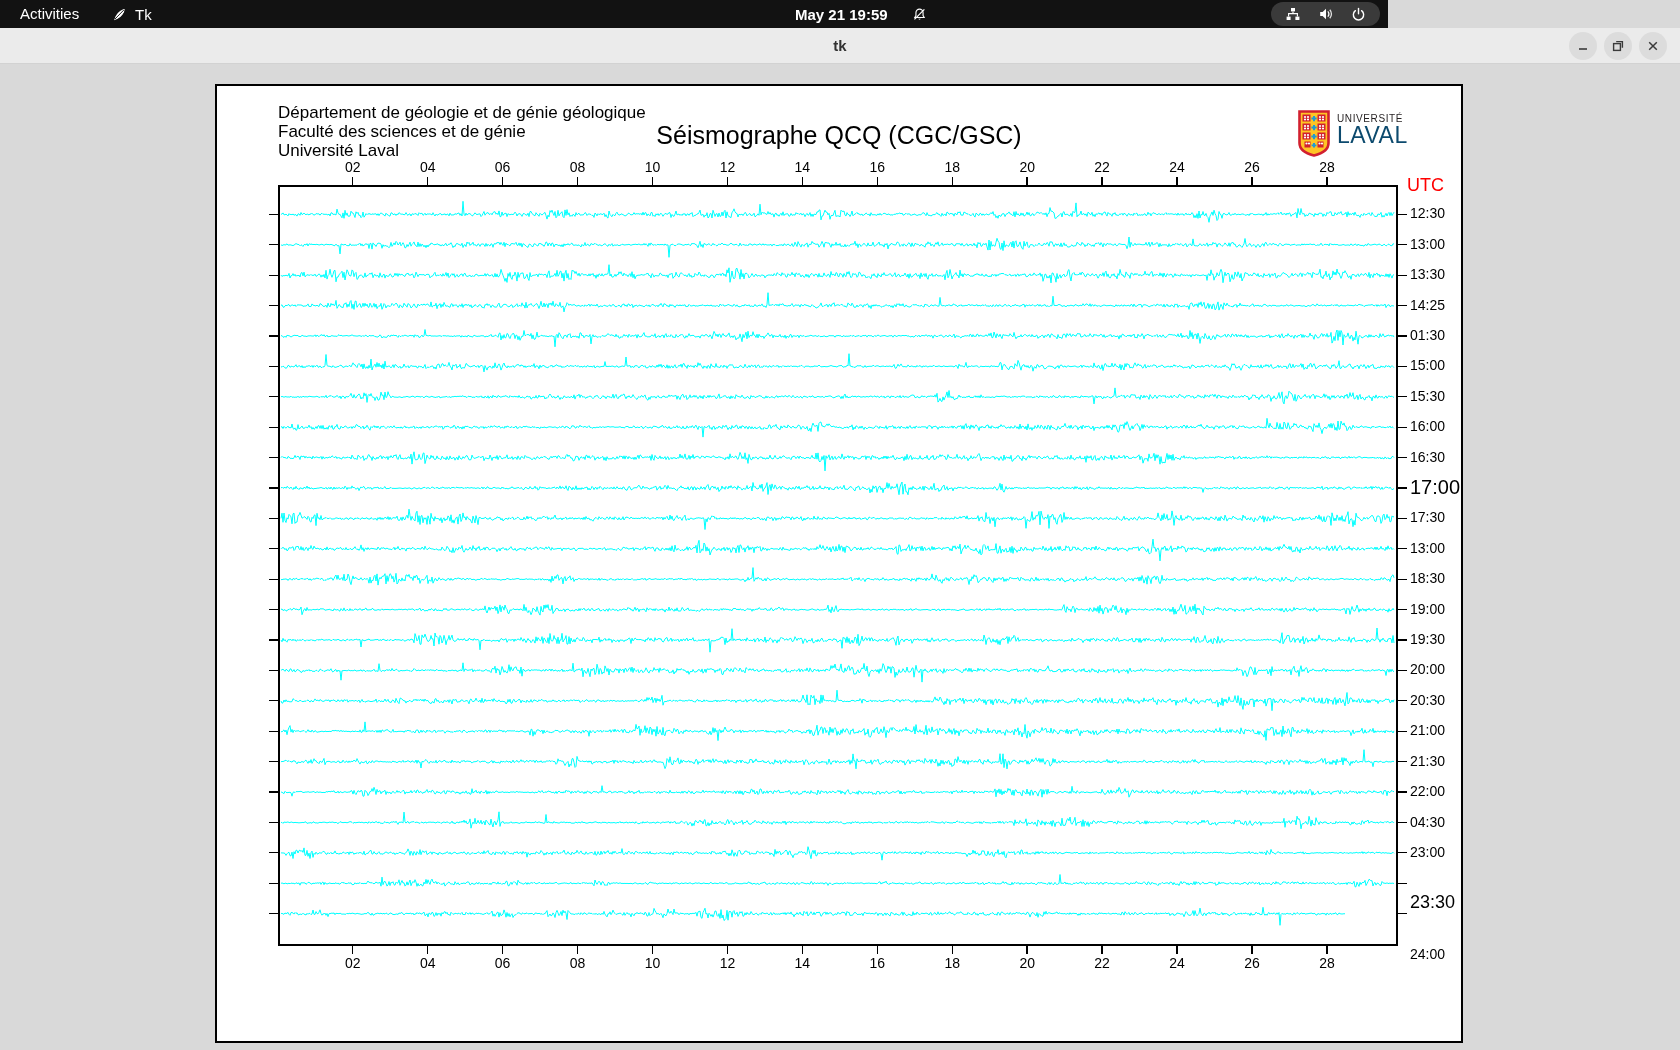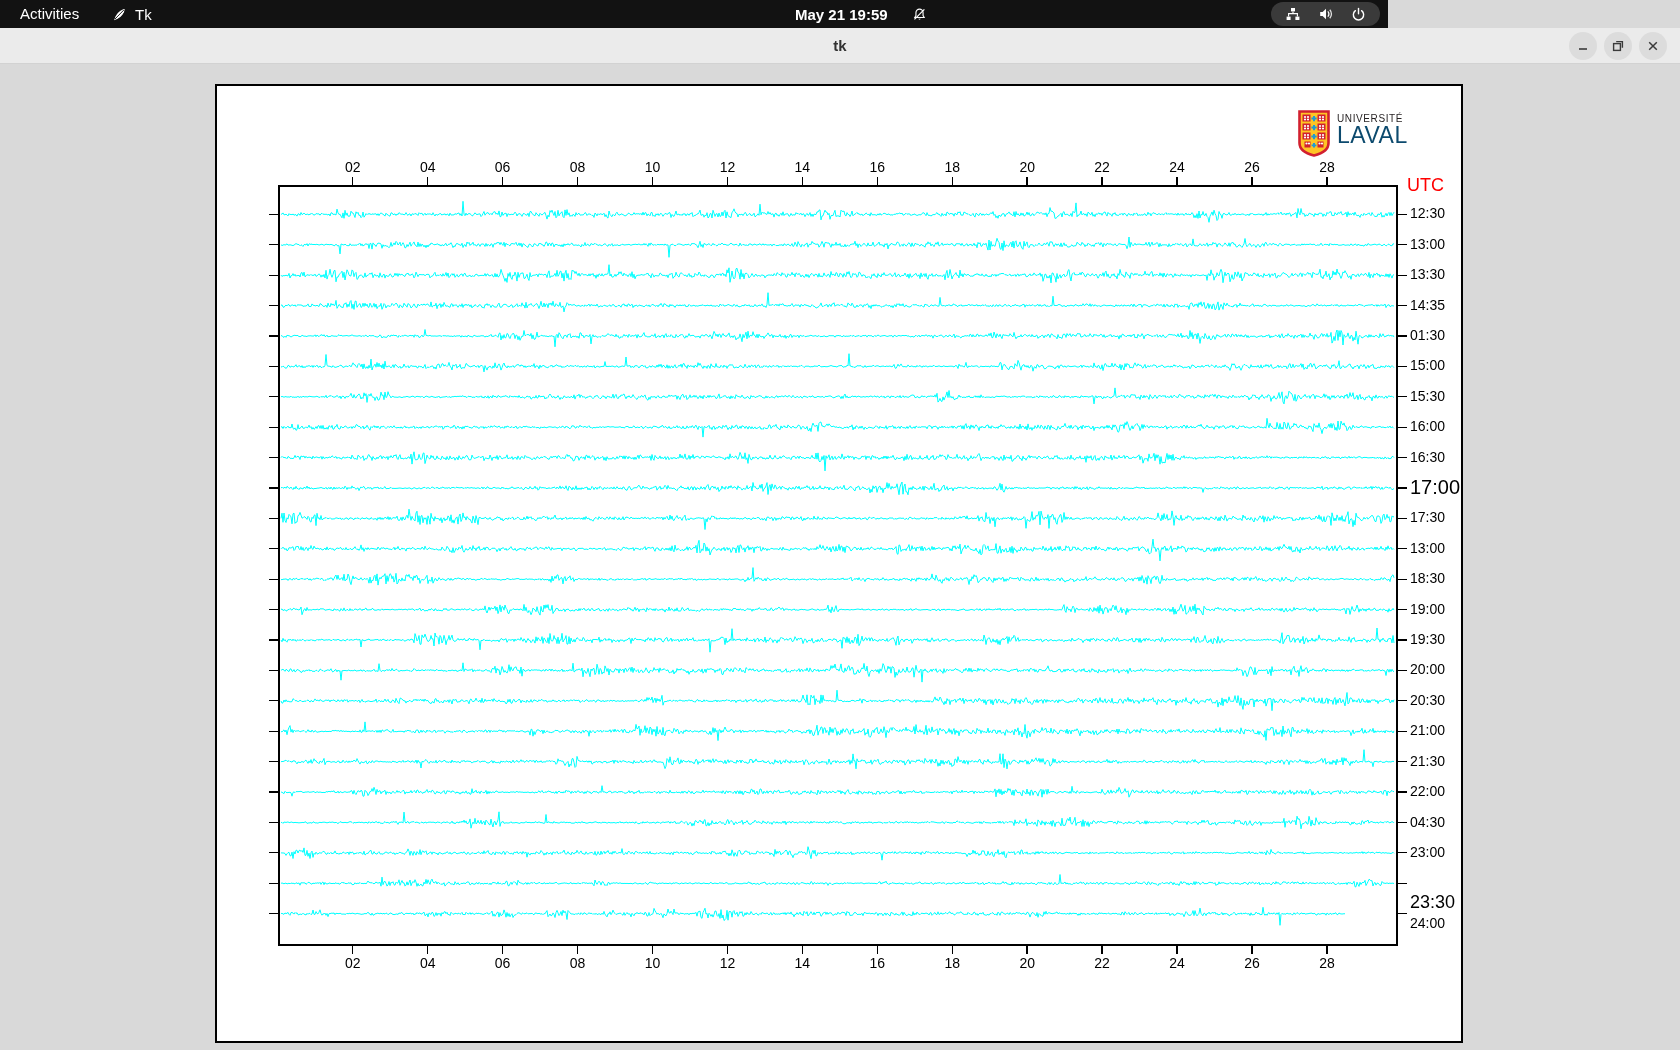--- a/index.html
+++ b/index.html
@@ -115,21 +115,27 @@
       <svg width="14" height="14" viewBox="0 0 14 14">
         <path d="M3.2 3.2l7.6 7.6M10.8 3.2l-7.6 7.6" stroke="#3a3a3a" stroke-width="1.5"></path>
       </svg>
     </button>
   </div>
 </div>
 
 <div class="window-body">
   <div class="tkcanvas">
 
-
+    <div class="hdr">
+      <div>Département de géologie et de génie géologique</div>
+      <div>Faculté des sciences et de génie</div>
+      <div>Université Laval</div>
+    </div>
+
+    <div class="chart-title">Séismographe QCQ (CGC/GSC)</div>
 
     <div class="logo">
       <span>
         <svg width="32" height="47" viewBox="0 0 32 47">
           <path d="M1.5 1.5h29v31.5c0 6.5-6.5 10.5-14.5 12.5C8 43.5 1.5 39.5 1.5 33z" fill="#ffc425" stroke="#d2202f" stroke-width="2.6"></path>
           <g fill="#d2202f">
             <rect x="4.5" y="4.5" width="8" height="7"></rect>
               <rect x="19.5" y="4.5" width="8" height="7"></rect>
             <rect x="4.5" y="13.5" width="8" height="7"></rect>
               <rect x="19.5" y="13.5" width="8" height="7"></rect>
@@ -269,21 +275,21 @@
         <div style="position: absolute; left: 1118px; top: 26.7px; width: 9px; height: 1.2px; background: rgb(0, 0, 0);"></div>
         <div style="position: absolute; left: 1130px; top: 18.3px; width: 70px; font-size: 14px; line-height: 17px;">12:30</div>
         <div style="position: absolute; left: -11px; top: 57.11px; width: 9px; height: 1.2px; background: rgb(0, 0, 0);"></div>
         <div style="position: absolute; left: 1118px; top: 57.11px; width: 9px; height: 1.2px; background: rgb(0, 0, 0);"></div>
         <div style="position: absolute; left: 1130px; top: 48.71px; width: 70px; font-size: 14px; line-height: 17px;">13:00</div>
         <div style="position: absolute; left: -11px; top: 87.52px; width: 9px; height: 1.2px; background: rgb(0, 0, 0);"></div>
         <div style="position: absolute; left: 1118px; top: 87.52px; width: 9px; height: 1.2px; background: rgb(0, 0, 0);"></div>
         <div style="position: absolute; left: 1130px; top: 79.12px; width: 70px; font-size: 14px; line-height: 17px;">13:30</div>
         <div style="position: absolute; left: -11px; top: 117.93px; width: 9px; height: 1.2px; background: rgb(0, 0, 0);"></div>
         <div style="position: absolute; left: 1118px; top: 117.93px; width: 9px; height: 1.2px; background: rgb(0, 0, 0);"></div>
-        <div style="position: absolute; left: 1130px; top: 109.53px; width: 70px; font-size: 14px; line-height: 17px;">14:35</div>
+        <div style="position: absolute; left: 1130px; top: 109.53px; width: 70px; font-size: 14px; line-height: 17px;">14:25</div>
         <div style="position: absolute; left: -11px; top: 148.34px; width: 9px; height: 1.2px; background: rgb(0, 0, 0);"></div>
         <div style="position: absolute; left: 1118px; top: 148.34px; width: 9px; height: 1.2px; background: rgb(0, 0, 0);"></div>
         <div style="position: absolute; left: 1130px; top: 139.94px; width: 70px; font-size: 14px; line-height: 17px;">01:30</div>
         <div style="position: absolute; left: -11px; top: 178.75px; width: 9px; height: 1.2px; background: rgb(0, 0, 0);"></div>
         <div style="position: absolute; left: 1118px; top: 178.75px; width: 9px; height: 1.2px; background: rgb(0, 0, 0);"></div>
         <div style="position: absolute; left: 1130px; top: 170.35px; width: 70px; font-size: 14px; line-height: 17px;">15:00</div>
         <div style="position: absolute; left: -11px; top: 209.16px; width: 9px; height: 1.2px; background: rgb(0, 0, 0);"></div>
         <div style="position: absolute; left: 1118px; top: 209.16px; width: 9px; height: 1.2px; background: rgb(0, 0, 0);"></div>
         <div style="position: absolute; left: 1130px; top: 200.76px; width: 70px; font-size: 14px; line-height: 17px;">15:30</div>
         <div style="position: absolute; left: -11px; top: 239.57px; width: 9px; height: 1.2px; background: rgb(0, 0, 0);"></div>
@@ -329,18 +335,18 @@
         <div style="position: absolute; left: 1118px; top: 634.9px; width: 9px; height: 1.2px; background: rgb(0, 0, 0);"></div>
         <div style="position: absolute; left: 1130px; top: 626.5px; width: 70px; font-size: 14px; line-height: 17px;">04:30</div>
         <div style="position: absolute; left: -11px; top: 665.31px; width: 9px; height: 1.2px; background: rgb(0, 0, 0);"></div>
         <div style="position: absolute; left: 1118px; top: 665.31px; width: 9px; height: 1.2px; background: rgb(0, 0, 0);"></div>
         <div style="position: absolute; left: 1130px; top: 656.91px; width: 70px; font-size: 14px; line-height: 17px;">23:00</div>
         <div style="position: absolute; left: -11px; top: 695.72px; width: 9px; height: 1.2px; background: rgb(0, 0, 0);"></div>
         <div style="position: absolute; left: 1118px; top: 695.72px; width: 9px; height: 1.2px; background: rgb(0, 0, 0);"></div>
         <div style="position: absolute; left: 1130px; top: 707px; width: 70px; font-size: 18px; line-height: 17px;">23:30</div>
         <div style="position: absolute; left: -11px; top: 726.13px; width: 9px; height: 1.2px; background: rgb(0, 0, 0);"></div>
         <div style="position: absolute; left: 1118px; top: 726.13px; width: 9px; height: 1.2px; background: rgb(0, 0, 0);"></div>
-        <div style="position: absolute; left: 1130px; top: 728px; width: 70px; font-size: 14px; line-height: 17px;">24:00</div>
+        <div style="position: absolute; left: 1130px; top: 759px; width: 70px; font-size: 14px; line-height: 17px;">24:00</div>
       </div>
 
     <div class="utc" style="color: rgb(255, 0, 0);">UTC</div>
   </div>
 </div>
 
 </body></html>

